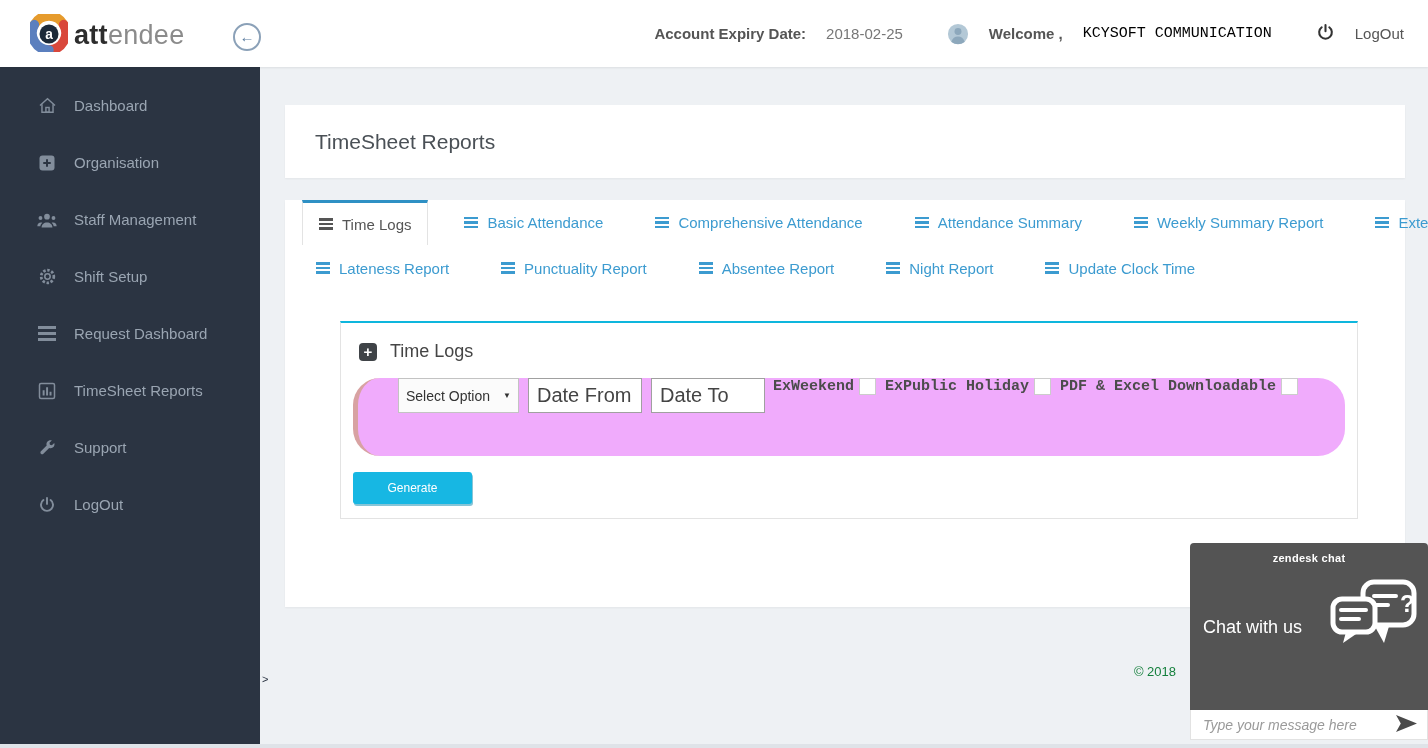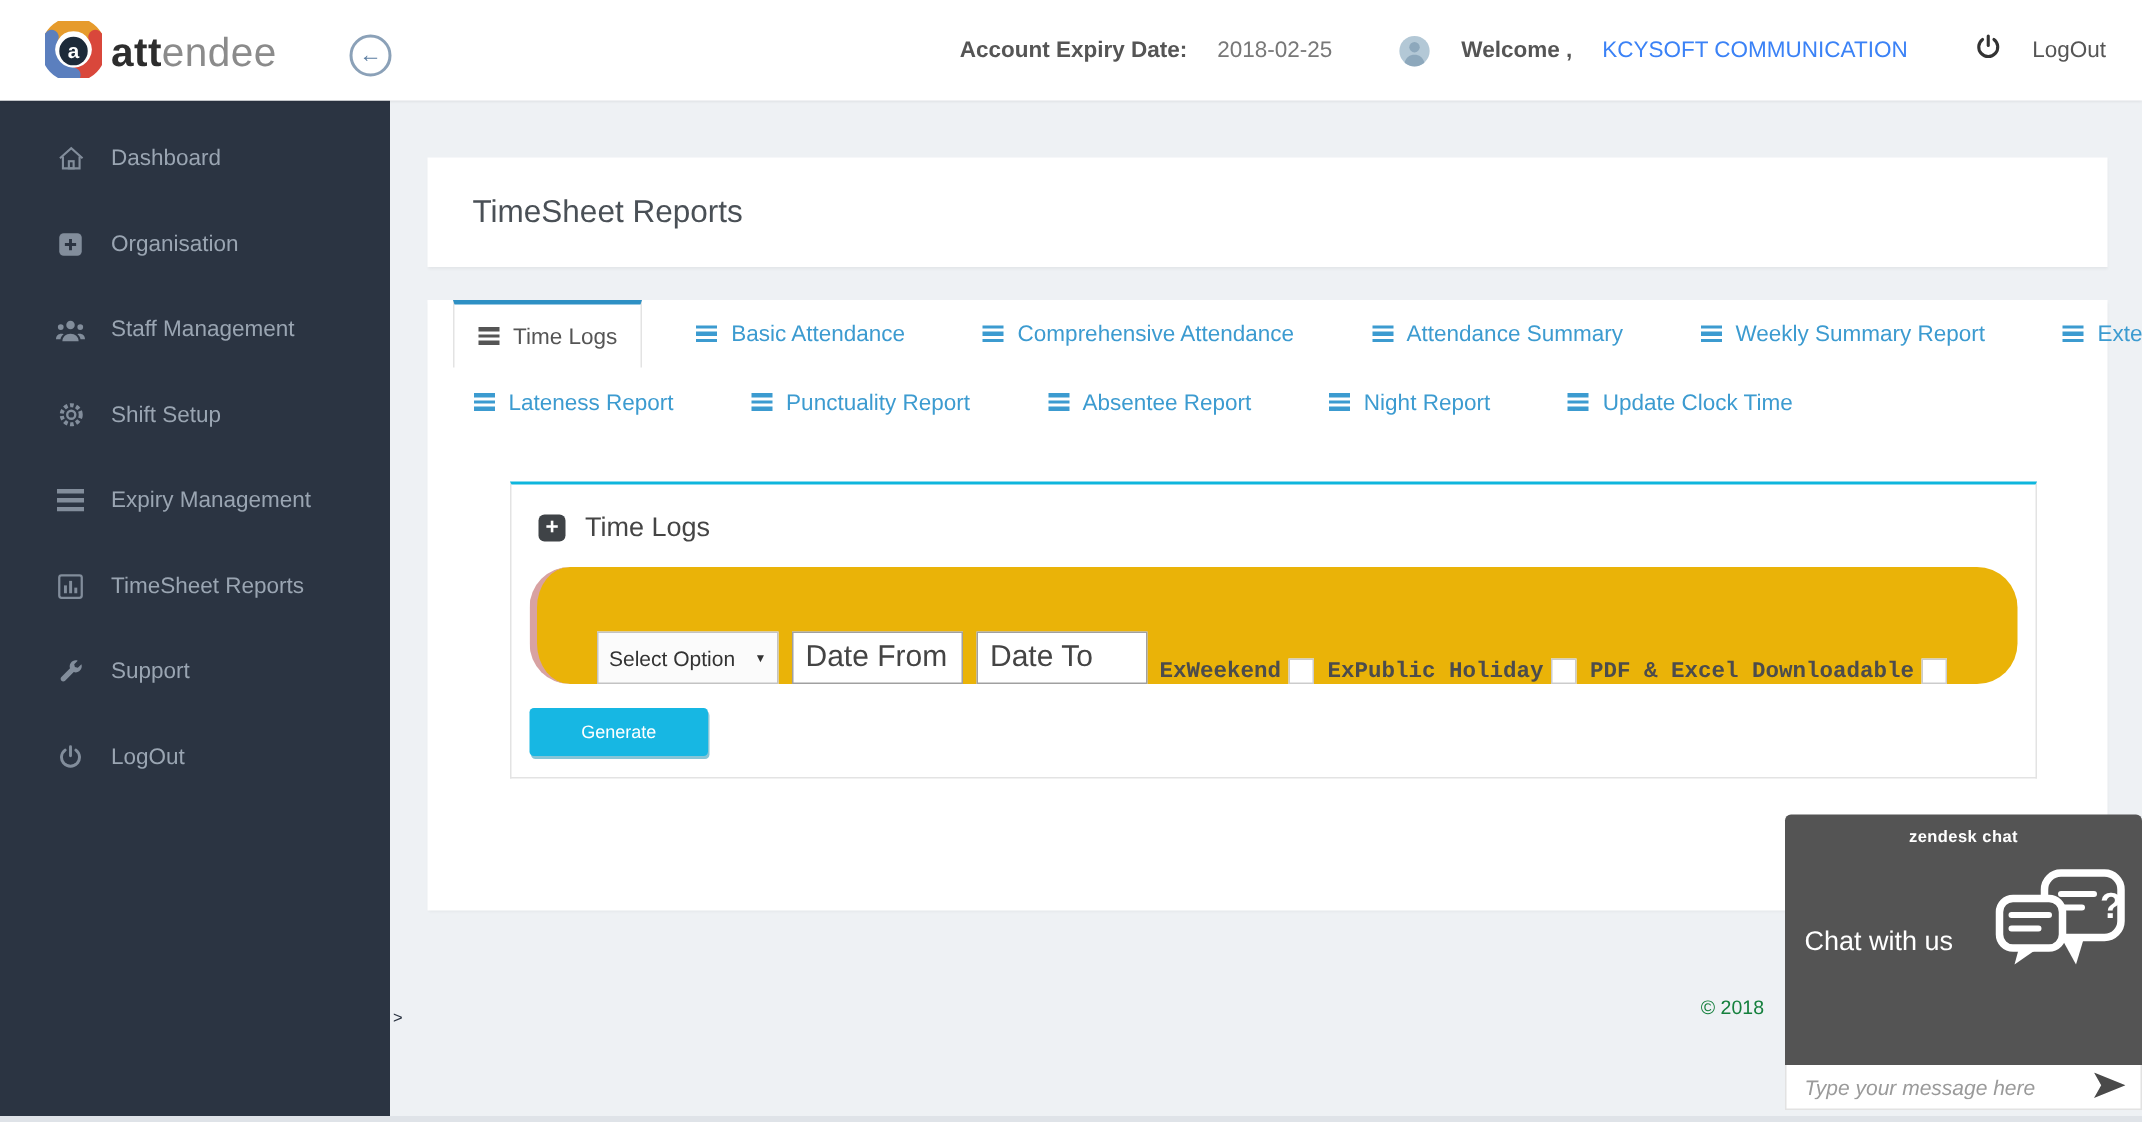--- a/index.html
+++ b/index.html
@@ -13,21 +13,21 @@
   .logo-text { font-size:27px; letter-spacing:.3px; }
   .logo-text b { color:#2d2d2d; font-weight:700; }
   .logo-text .lt { color:#8b8b8b; font-weight:400; }
   .back-btn { position:absolute; left:233px; top:23px; width:28px; height:28px; border-radius:50%;
     border:2px solid #8ba1b8; background:#fff; color:#5a7ca0; font-size:15px; line-height:24px;
     text-align:center; cursor:pointer; }
   .header-right { position:absolute; right:24px; top:0; height:67px; display:flex; align-items:center; gap:44px; }
   .hr-group { display:flex; align-items:center; gap:20px; font-size:15px; }
   .hr-bold { font-weight:700; color:#555; }
   .hr-val { color:#777; }
-  .company { color:#3b82f6; }
+  .company { color:#000000;font-family:Liberation Mono, monospace; }
   .logout-top { cursor:pointer; color:#555; }
   .avatar { width:22px; height:22px; }
 
   
   .sidebar { position:absolute; top:67px; left:0; width:260px; bottom:0; background:#2b3442; z-index:5; }
   .side-item { height:57px; margin-top:0; display:flex; align-items:center; gap:17px;
     padding-left:37px; cursor:pointer; }
   .side-item:first-child { margin-top:10px; }
   .side-icon { width:20px; display:flex; justify-content:center; color:#828d9b; font-size:17px; }
   .side-label { color:#9aa5b2; font-size:15px; }
@@ -50,22 +50,22 @@
   .ham::before,.ham::after { content:""; position:absolute; left:0; width:14px; height:2.5px; background:currentColor; }
   .ham::before { top:-4.6px; } .ham::after { top:4.6px; }
 
   
   .panel { margin:34px 47px 0 55px; width:1018px; background:#fff;
     border:1px solid #e3e3e3; border-top:2px solid #0eb6dd; padding:12px 12px 14px 12px; }
   .panel-head { display:flex; align-items:center; gap:13px; margin:6px 0 16px 6px; }
   .plus-sq { width:18px; height:18px; background:#3f4347; border-radius:4px; color:#fff;
     display:flex; align-items:center; justify-content:center; font-size:15px; font-weight:700; line-height:1; }
   .panel-title { font-size:18px; color:#454545; }
-  .form-strip { height:78px; background:#eab308; border-left:5px solid #d8a2a2;
-    display:flex; align-items:flex-end; padding-left:40px;border-radius:27px; }
+  .form-strip { height:78px; background:#f0abfc; border-left:5px solid #d8a2a2;
+    display:flex; align-items:flex-start; padding-left:40px;border-radius:27px; }
   .fake-select { width:121px; height:35px; background:#fbfbfb; border:1px solid #c3c3c3;
     display:flex; align-items:center; padding:0 7px; cursor:pointer; }
   .fake-select .sel-text { flex:1; font-size:14px; color:#333; overflow:hidden; white-space:nowrap; width:90px; }
   .sel-arrow { font-size:8px; color:#333; }
   .date-input { width:114px; height:35px; border:1px solid #a0a0a0; background:#fff;
     font-size:20px; padding:0 8px; margin-left:9px; color:#333;
     font-family:"Liberation Sans","DejaVu Sans",sans-serif; }
   .date-input::placeholder { color:#444; opacity:1; }
   .cb-label { font-size:15px; font-weight:700; color:#4c4c4c; margin-left:9px; white-space:nowrap;font-family:Liberation Mono, monospace; }
   .cb-label:first-of-type { margin-left:8px; }
@@ -181,21 +181,21 @@
     <span class="side-label">Shift Setup</span>
   </div>
   <div class="side-item">
     <span class="side-icon">
       <svg width="18" height="15" viewBox="0 0 18 15" fill="currentColor">
           <rect y="0" width="18" height="3"></rect>
           <rect y="6" width="18" height="3"></rect>
           <rect y="12" width="18" height="3"></rect>
         </svg>
     </span>
-    <span class="side-label">Expiry Management</span>
+    <span class="side-label">Request Dashboard</span>
   </div>
   <div class="side-item">
     <span class="side-icon">
       <svg width="18" height="18" viewBox="0 0 24 24" fill="currentColor">
         <rect x="2" y="2" width="20" height="20" rx="2" fill="none" stroke="currentColor" stroke-width="2"></rect>
         <rect x="6.2" y="11" width="2.6" height="7"></rect>
           <rect x="10.8" y="7" width="2.6" height="11"></rect>
           <rect x="15.4" y="13" width="2.6" height="5"></rect>
       </svg>
     </span>

